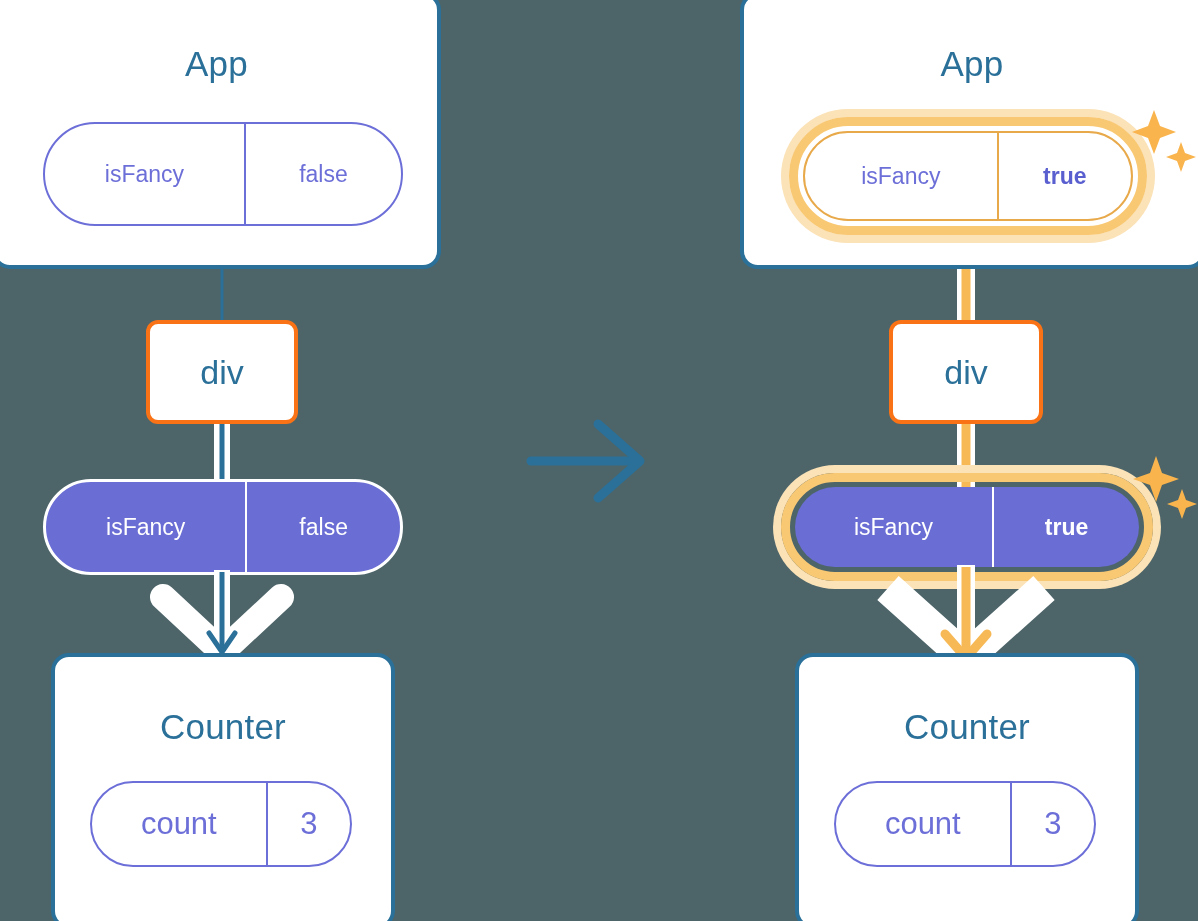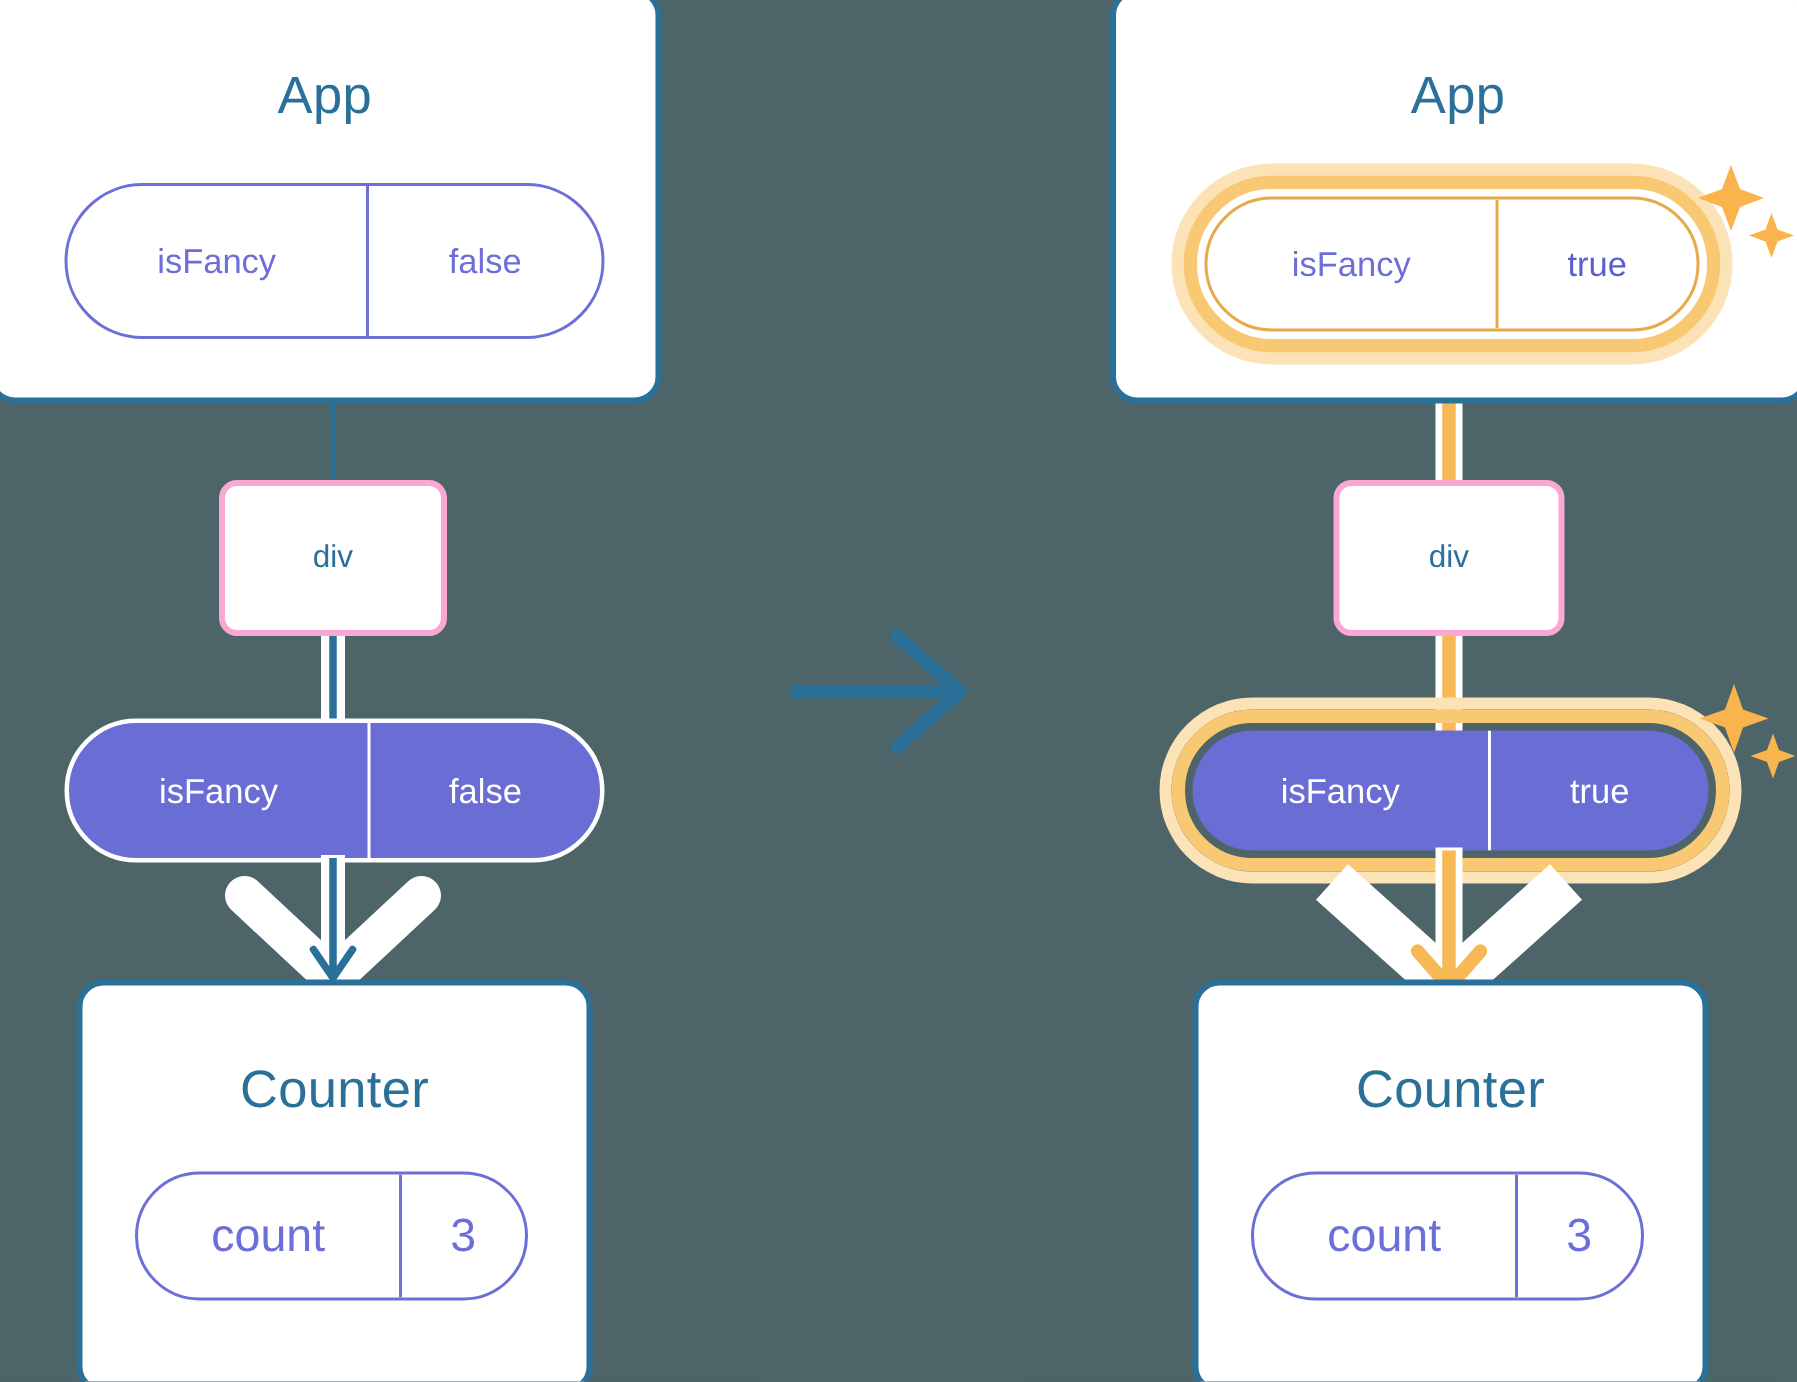--- a/index.html
+++ b/index.html
@@ -21,24 +21,24 @@
   .card-title{
     position:absolute;left:0;right:0;
     text-align:center;
     color:#2a7099;
     font-size:35px;
     letter-spacing:.2px;
     font-weight:400;
   }
   .divbox{
     position:absolute;background:#ffffff;
-    border:4px solid #f9a8d4;border-radius:12px;
+    border:4px solid #f97316;border-radius:12px;
     box-sizing:border-box;
     display:flex;align-items:center;justify-content:center;
-    color:#2a7099;font-size:21px;
+    color:#2a7099;font-size:34px;
   }
   
   .pill{
     position:absolute;box-sizing:border-box;
     display:flex;align-items:stretch;
     border-radius:999px;
     overflow:hidden;
   }
   .pill.outline{
     border:2px solid #6d6fd8;background:transparent;
@@ -48,21 +48,21 @@
   .pill.solid{
     background:#6a6dd4;border:3px solid #ffffff;
   }
   .pill.solid .pk,.pill.solid .pv{color:#ffffff;}
   .pill.solid .pk{border-right:2px solid #ffffff;}
   .pk,.pv{
     display:flex;align-items:center;justify-content:center;
     box-sizing:border-box;
     font-size:23px;font-weight:400;white-space:nowrap;
   }
-  .pv.bold{font-weight:400;}
+  .pv.bold{font-weight:700;}
   .pill.outline .pv.bold{color:#5a5fd0;}
   
   .ring{
     position:absolute;border-radius:999px;
     box-sizing:border-box;
     border:9px solid #f9c873;
     box-shadow:0 0 0 8px #fbe2b7;
   }
   
   .sparkles{position:absolute;pointer-events:none;}

